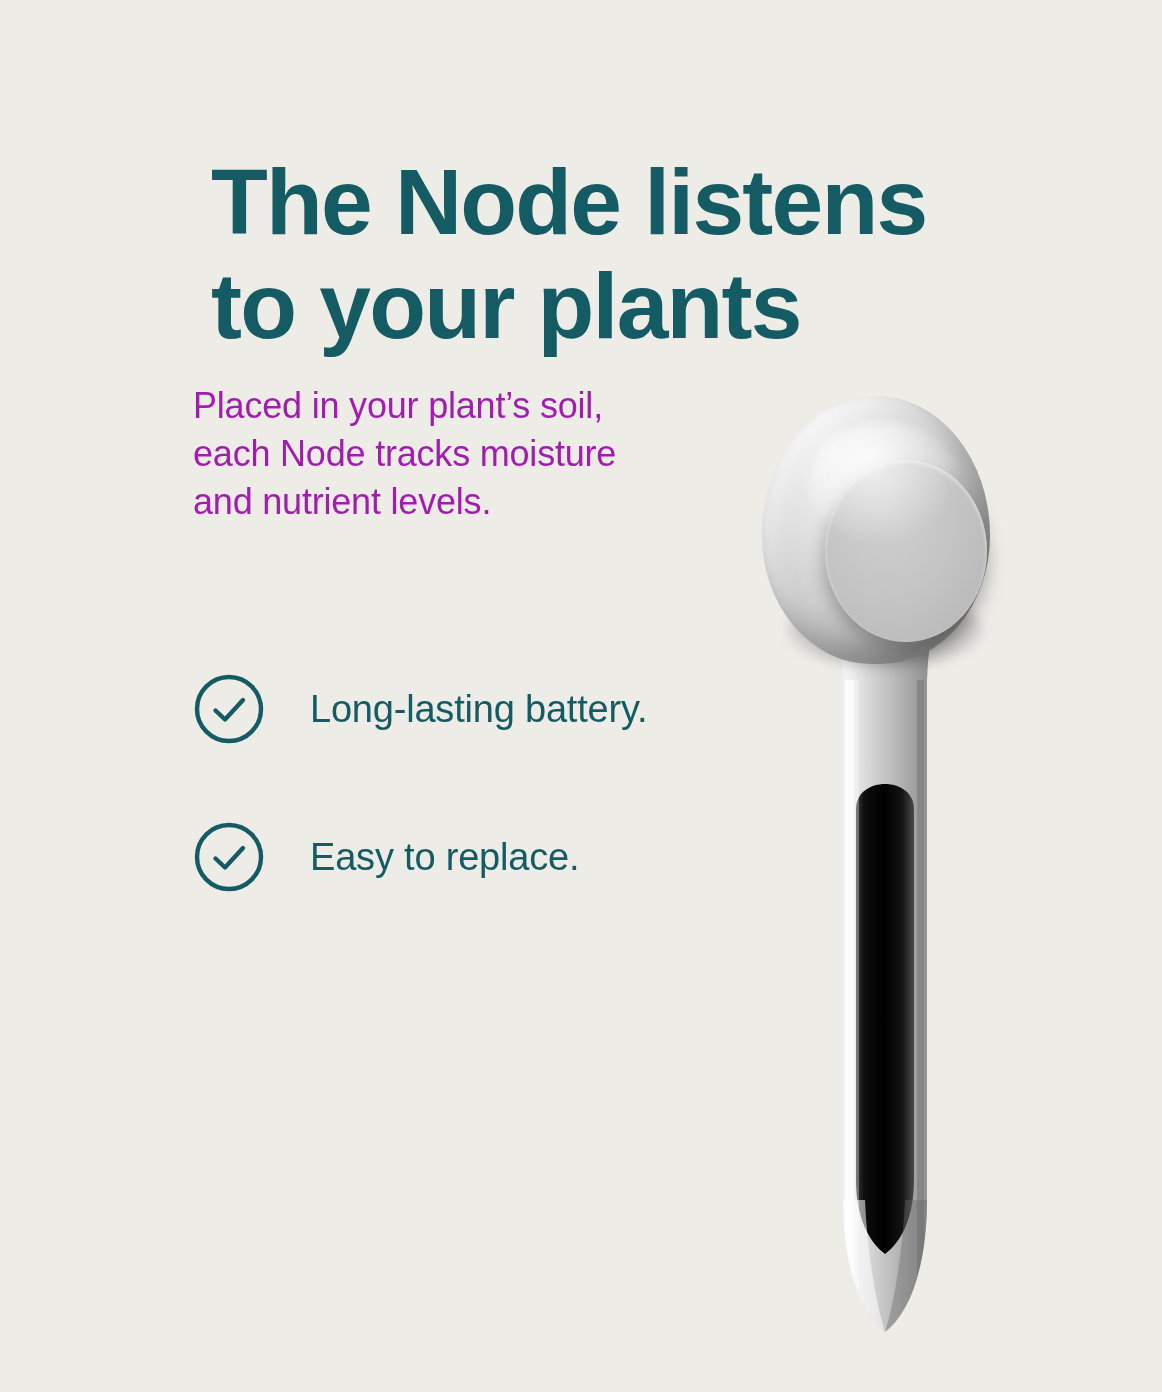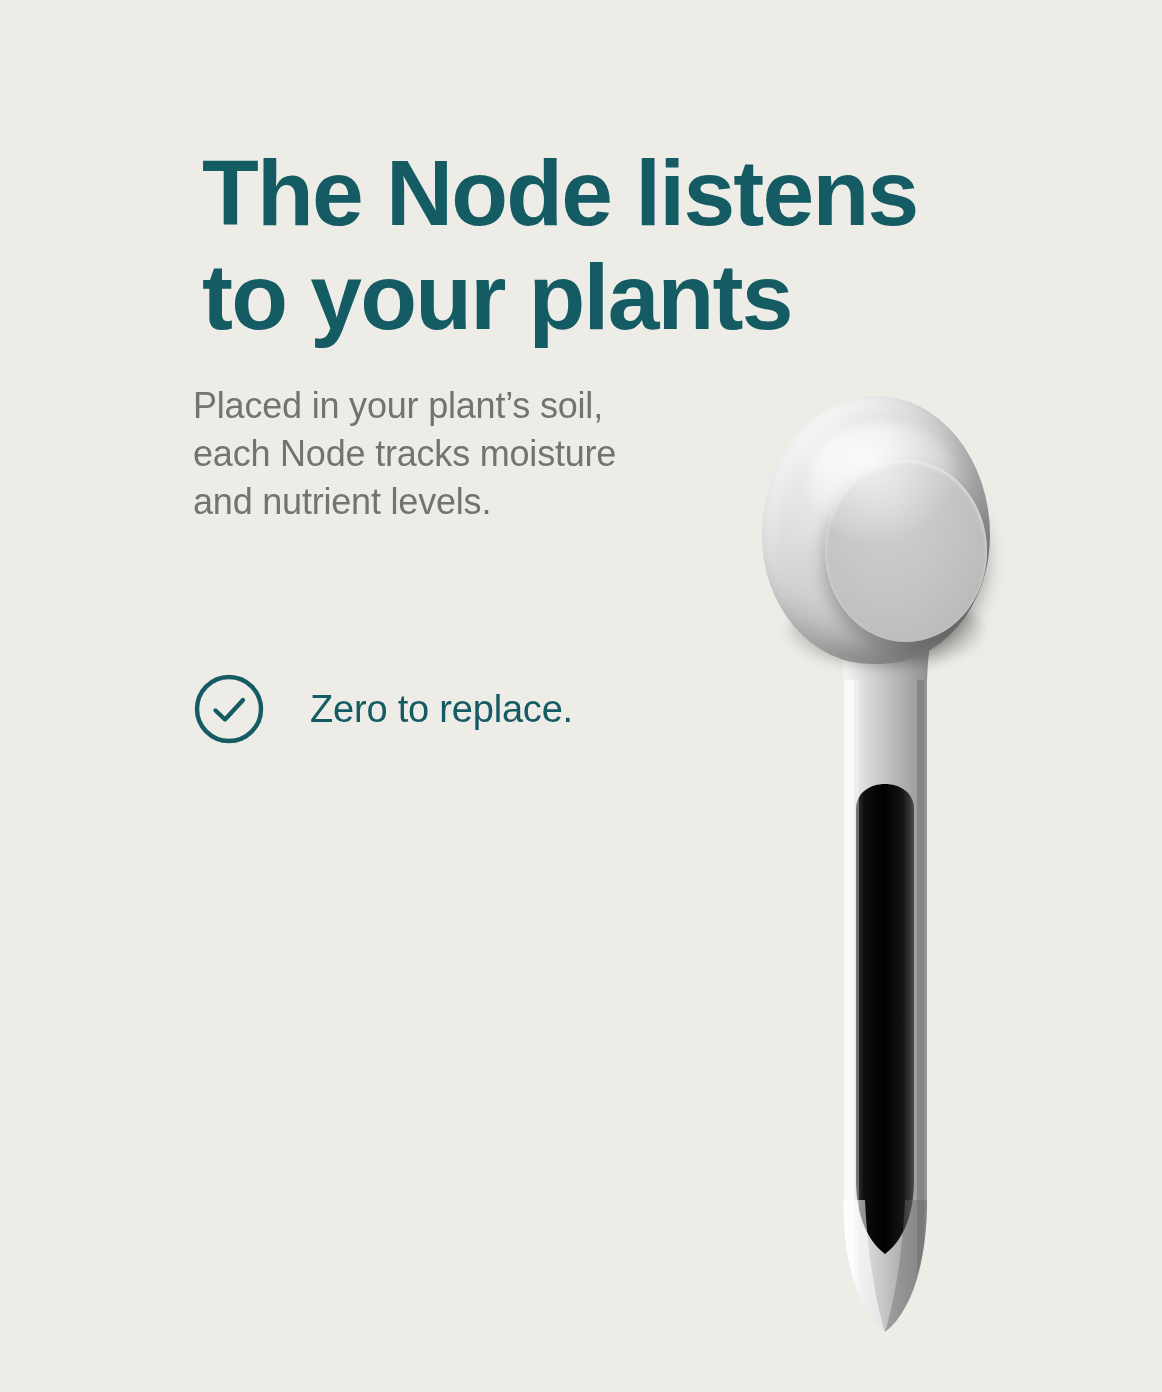--- a/index.html
+++ b/index.html
@@ -27,40 +27,40 @@
     left: 193px;
     top: 0;
     width: 620px;
   }
 
   .headline {
     position: absolute;
     top: 132px;
     left: 0;
     width: 820px;
-    margin: 9px;
+    margin: 18px;
     font-size: 93px;
     line-height: 104px;
     font-weight: 700;
     letter-spacing: -1.8px;
     color: #155B63;
     white-space: pre-line;
   }
 
   .subhead {
     position: absolute;
     top: 382px;
     left: 0;
     width: 560px;
     margin: 0;
     font-size: 36px;
     line-height: 48px;
     font-weight: 400;
     letter-spacing: -0.2px;
-    color: #737373;
+    color: #a21caf;
     white-space: pre-line;
   }
 
   
   .features {
     position: absolute;
     top: 673px;
     left: 0;
     width: 620px;
     list-style: none;
@@ -186,29 +186,38 @@
 
     <h1 class="headline">The Node listens
 to your plants</h1>
 
     <p class="subhead">Placed in your plant’s soil,
 each Node tracks moisture
 and nutrient levels.</p>
 
     <ul class="features">
 
-
       <li class="feature-row">
         <span class="check-icon">
           <svg width="72" height="72" viewBox="0 0 72 72" aria-hidden="true">
             <circle cx="36" cy="36" r="32" fill="none" stroke="#155B63" stroke-width="4.4"></circle>
             <path d="M22.5 37.5 L32 46.5 L50 27" fill="none" stroke="#155B63" stroke-width="4.4" stroke-linecap="round" stroke-linejoin="round"></path>
           </svg>
         </span>
-        <span class="feature-label">Zero to replace.</span>
+        <span class="feature-label">Long-lasting battery.</span>
+      </li>
+
+      <li class="feature-row">
+        <span class="check-icon">
+          <svg width="72" height="72" viewBox="0 0 72 72" aria-hidden="true">
+            <circle cx="36" cy="36" r="32" fill="none" stroke="#155B63" stroke-width="4.4"></circle>
+            <path d="M22.5 37.5 L32 46.5 L50 27" fill="none" stroke="#155B63" stroke-width="4.4" stroke-linecap="round" stroke-linejoin="round"></path>
+          </svg>
+        </span>
+        <span class="feature-label">Easy to replace.</span>
       </li>
 
 
     </ul>
   </div>
 
   <div class="product">
     <div class="stem-wrap">
 
       

